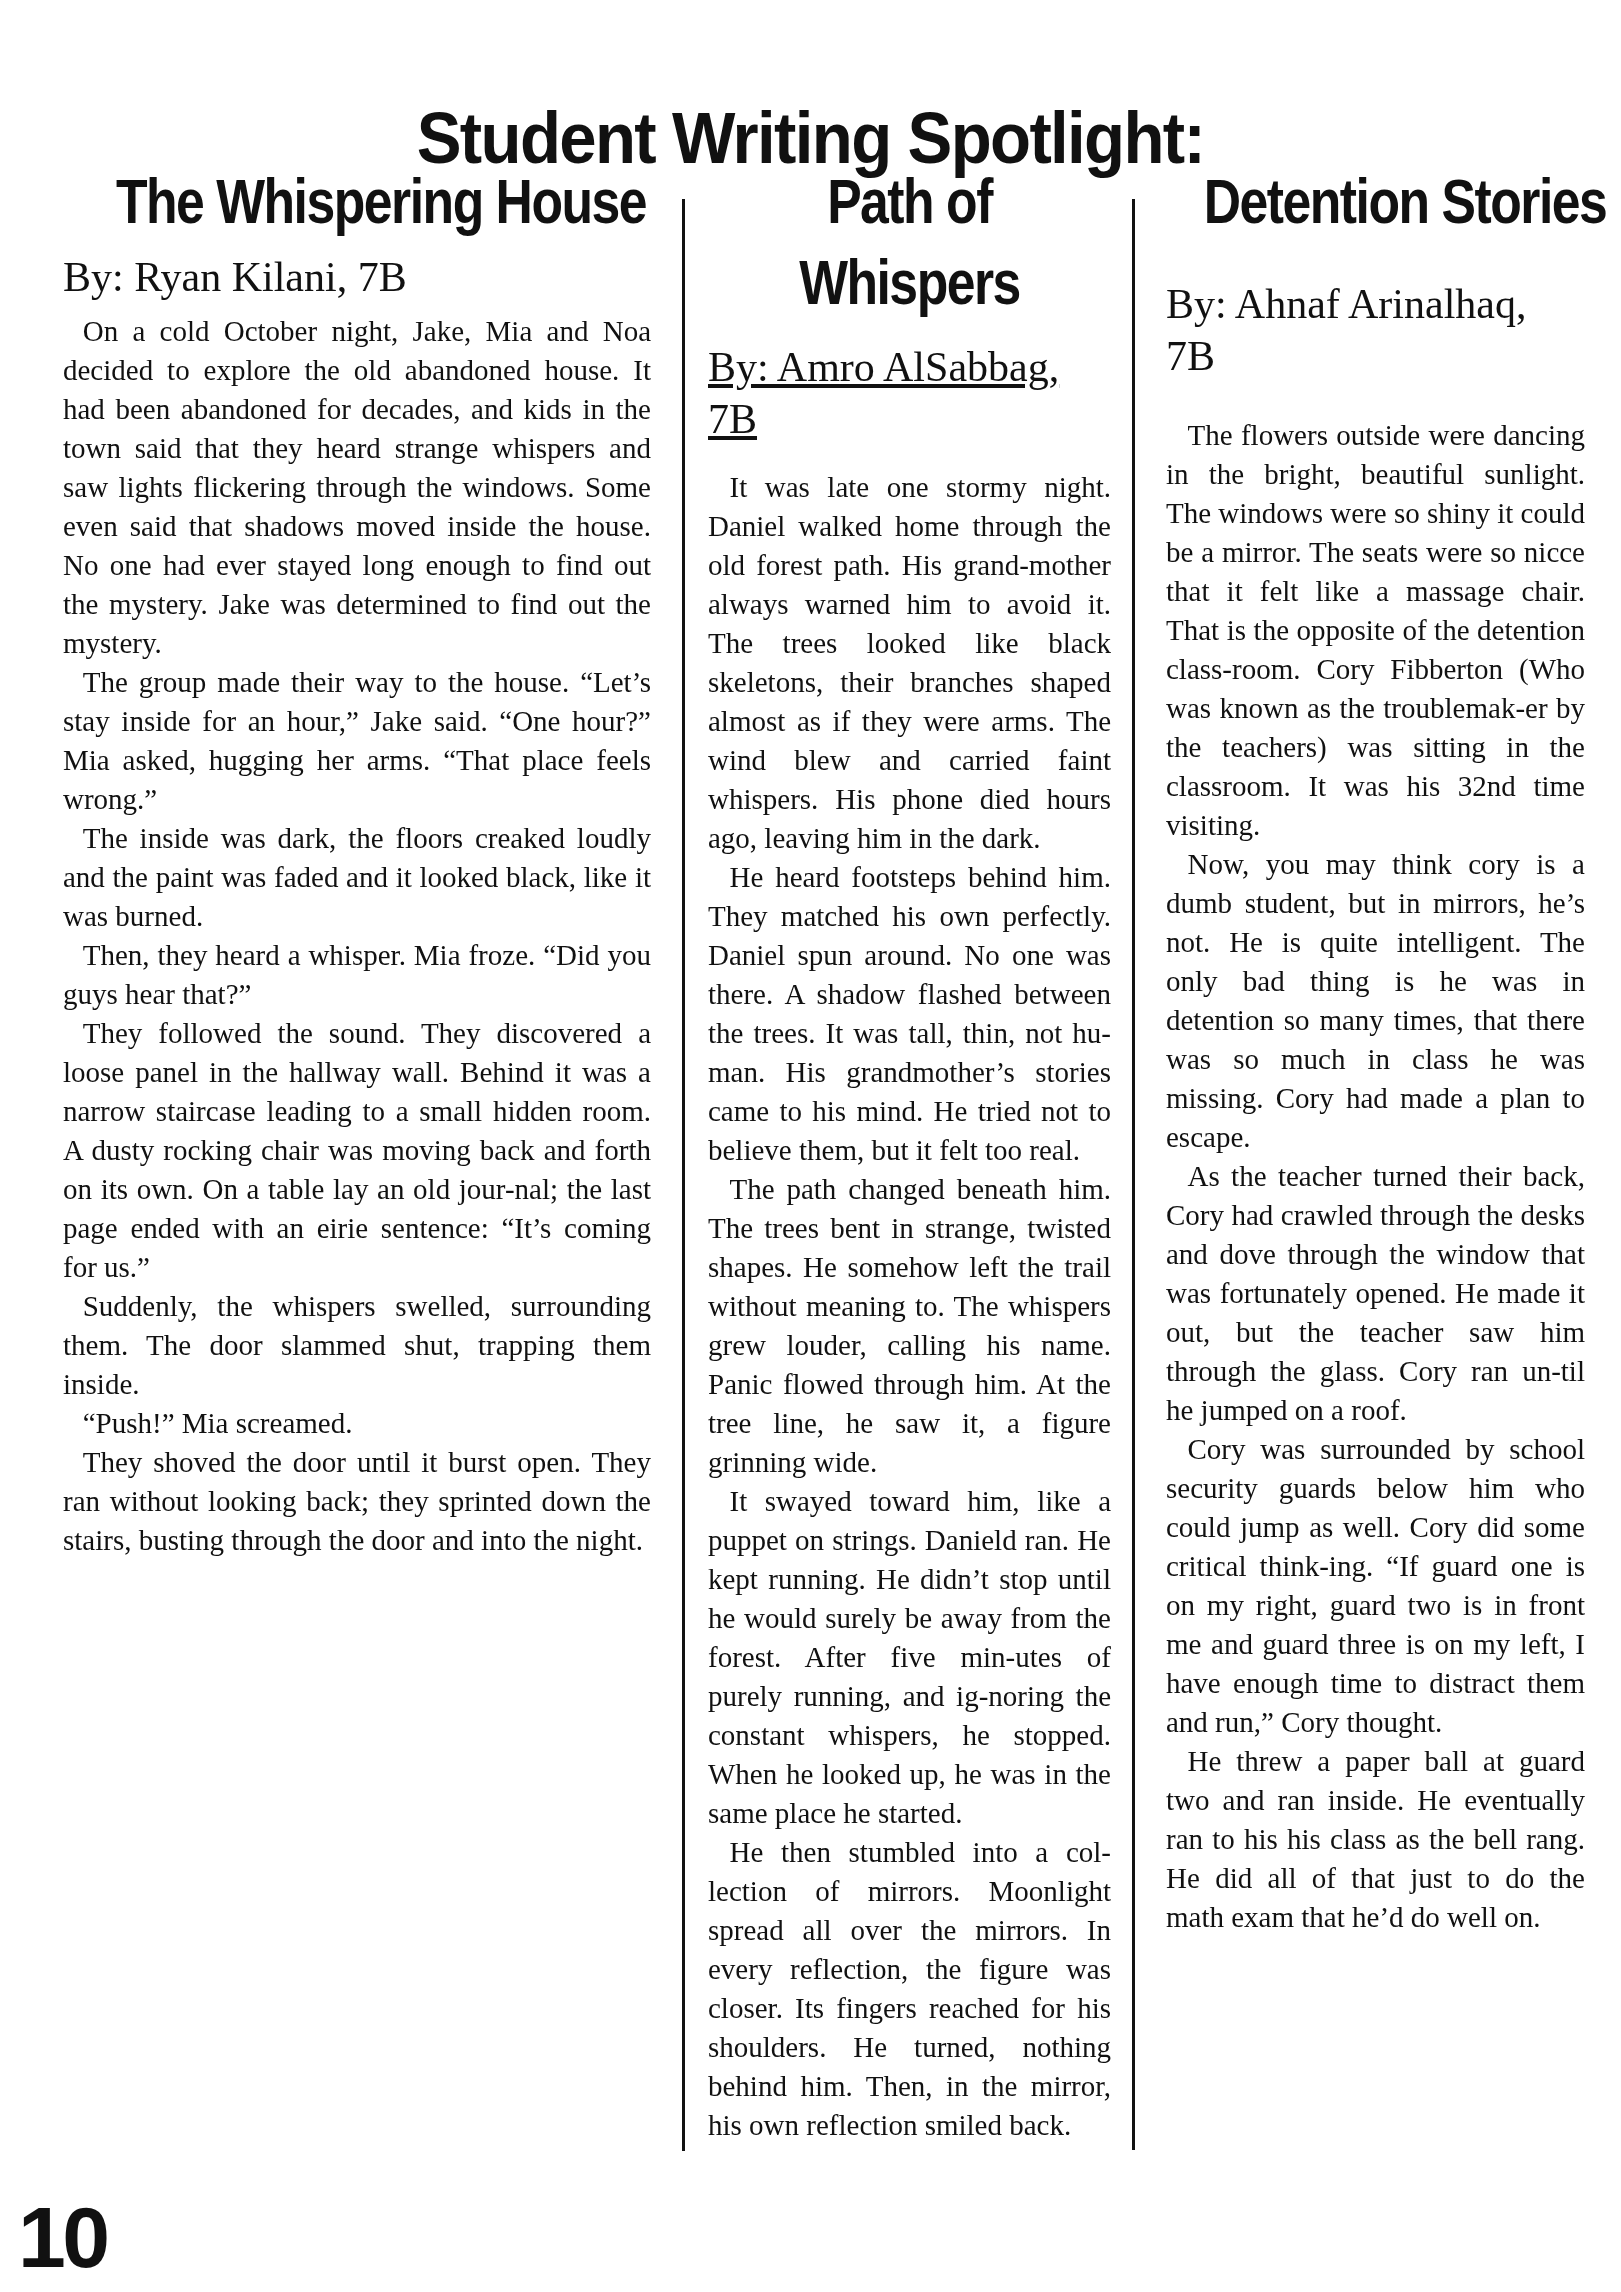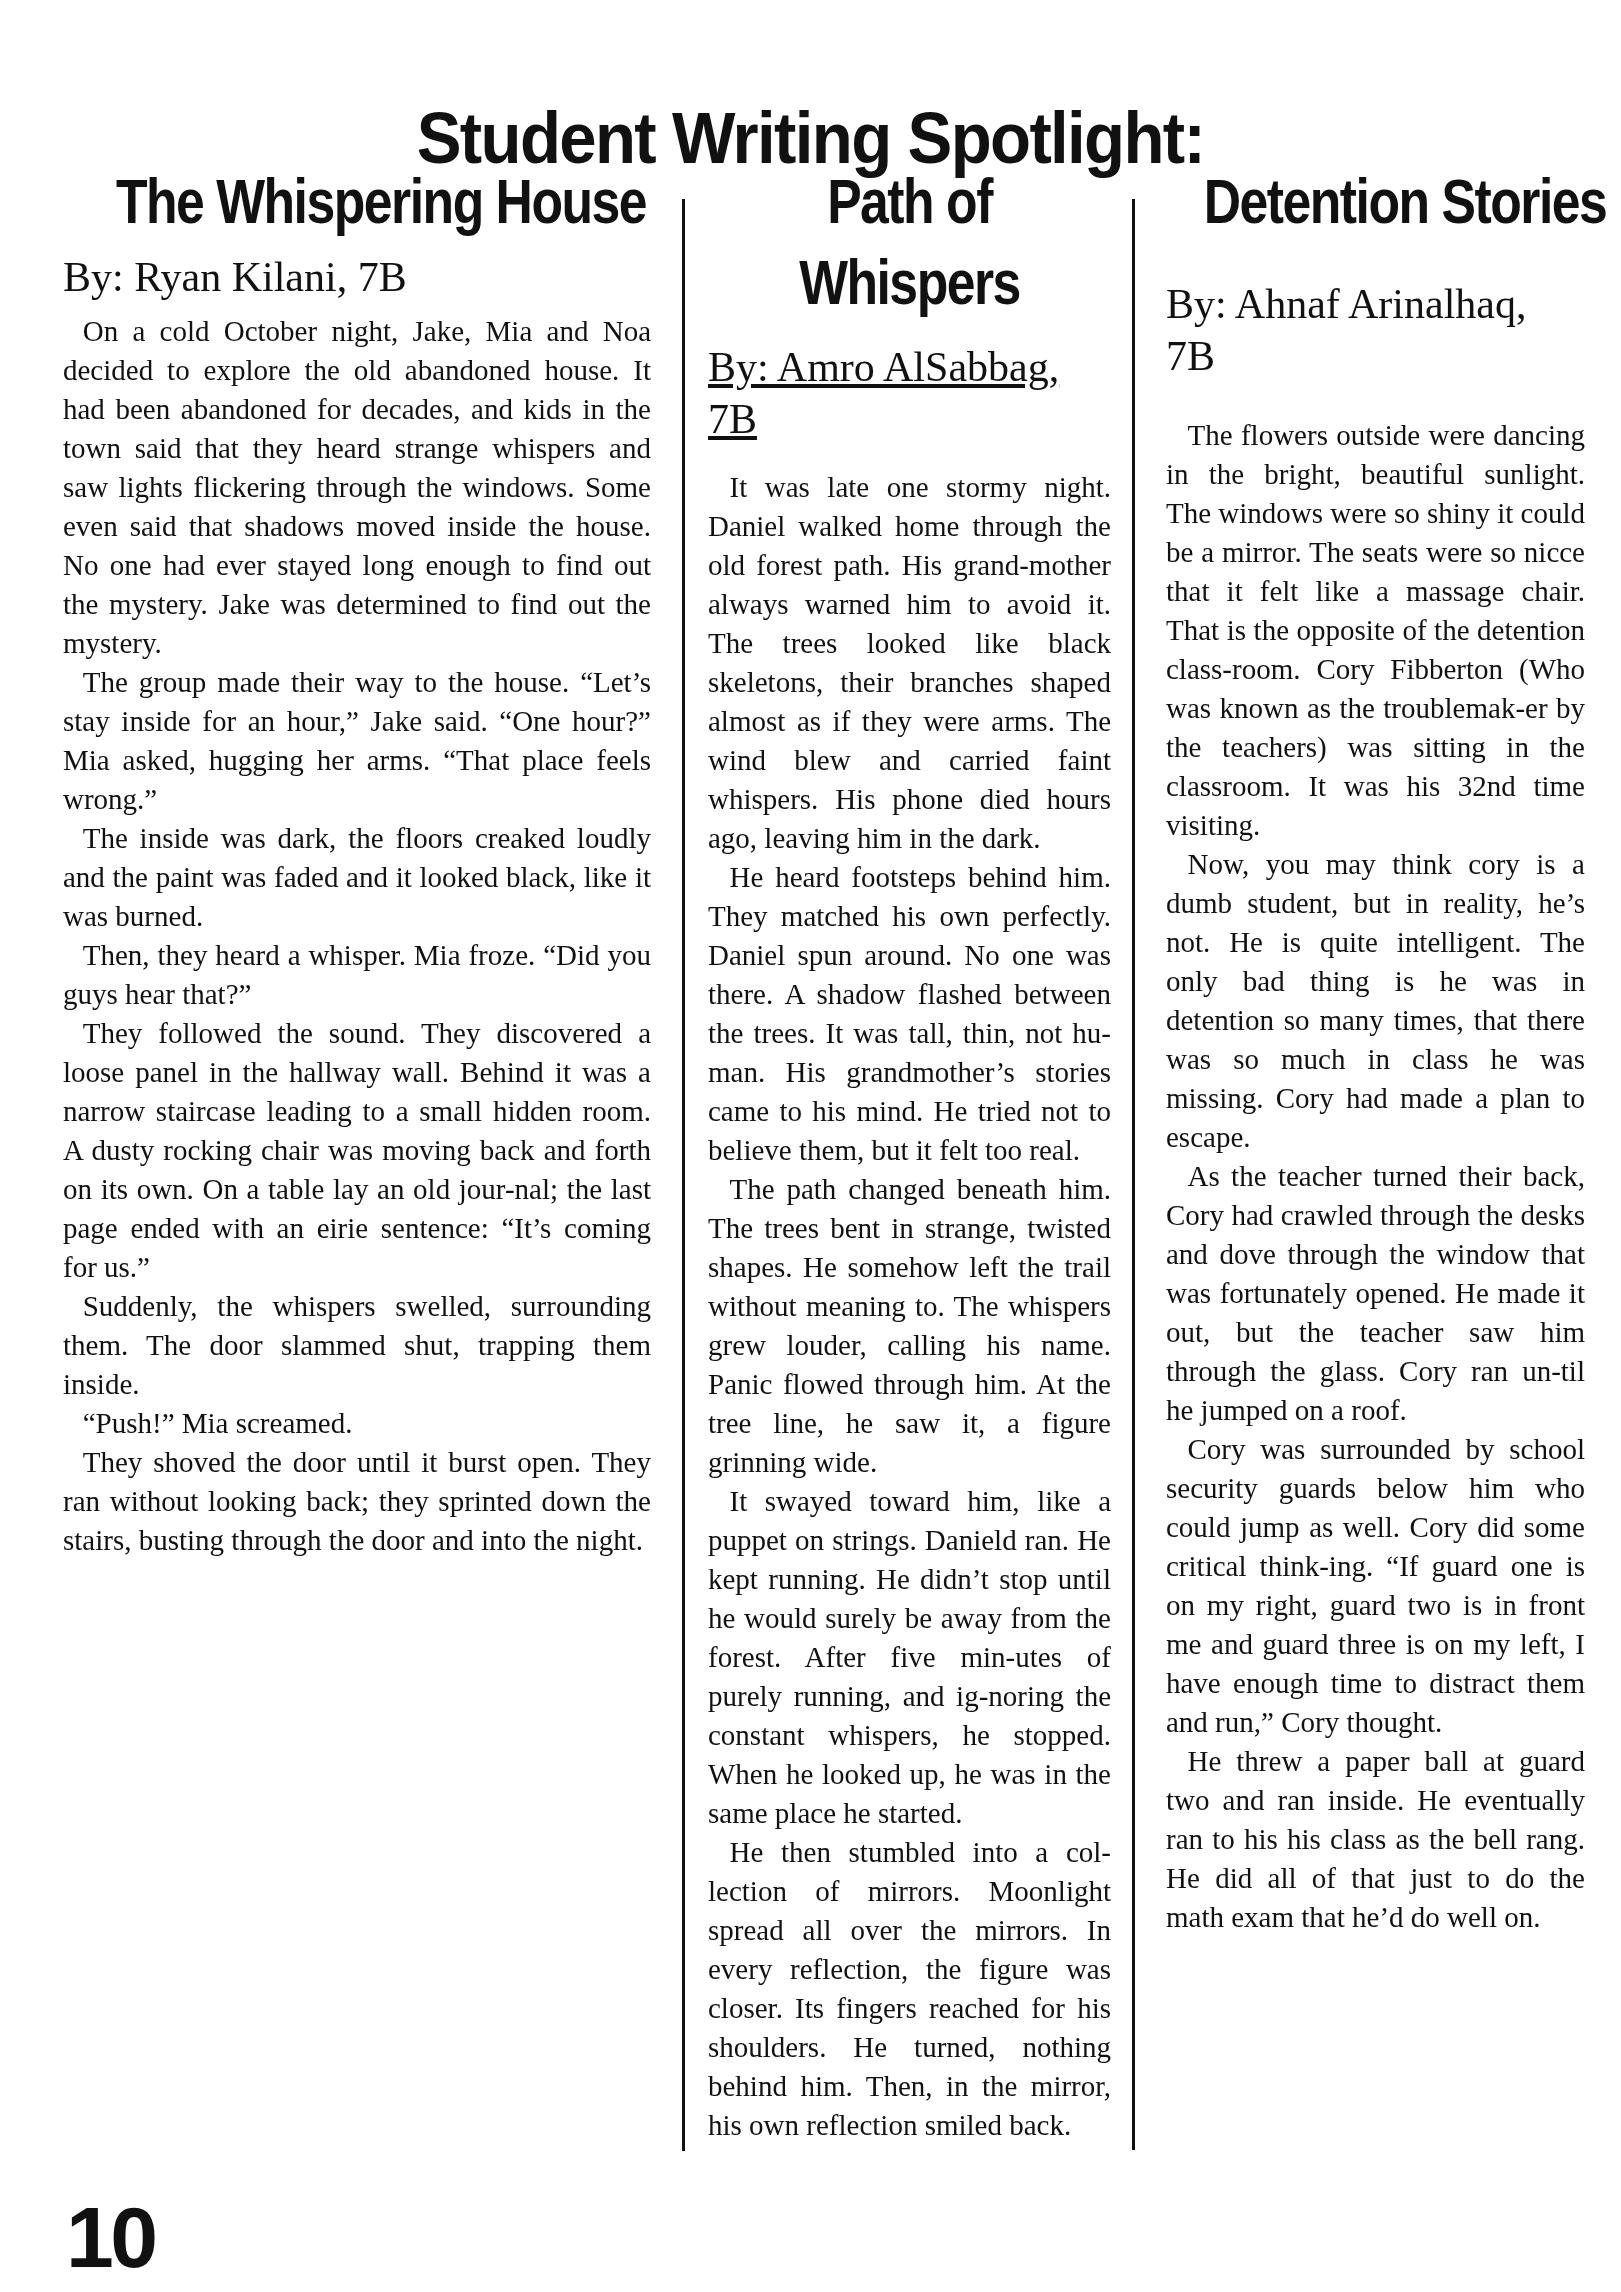--- a/index.html
+++ b/index.html
@@ -31,21 +31,21 @@
       font-family: "Liberation Serif", serif; font-size: 29px; line-height: 39px;
       margin: 0; text-indent: 19.7px; text-align: justify; hyphens: manual;
     }
     .col-2 .story-body p, .col-3 .story-body p { text-indent: 21.5px; }
     .divider { position: absolute; width: 2.7px; background: #111111; }
     .divider-1 { left: 682px; top: 199px; height: 1952px; }
     .divider-2 { left: 1132px; top: 199px; height: 1951px; }
     .page-number {
       position: absolute; left: 18px; top: 2194px;
       font-family: "Liberation Sans", sans-serif; font-weight: 900; font-size: 86px;
-      line-height: 1; letter-spacing: -3.6px; margin-left: 48px;
+      line-height: 1; letter-spacing: -3.6px;
     }
   </style>
 </head>
 <body>
 
 <h1 class="page-title">Student Writing Spotlight:</h1>
 
 <article class="col col-1">
   <h2 class="story-title">The Whispering House</h2>
   <div class="byline">By: Ryan Kilani, 7B</div>
@@ -75,21 +75,21 @@
   </div>
 </article>
 
 <div class="divider divider-2"></div>
 
 <article class="col col-3">
   <h2 class="story-title">Detention Stories</h2>
   <div class="byline">By: Ahnaf Arinalhaq, 7B</div>
   <div class="story-body">
     <p>The flowers outside were dancing in the bright, beautiful sunlight. The windows were so shiny it could be a mirror. The seats were so nicce that it felt like a massage chair. That is the opposite of the detention class-room. Cory Fibberton (Who was known as the troublemak-er by the teachers) was sitting in the classroom. It was his 32nd time visiting.</p>
-    <p>Now, you may think cory is a dumb student, but in reality, he’s not. He is quite intelligent. The only bad thing is he was in detention so many times, that there was so much in class he was missing. Cory had made a plan to escape.</p>
+    <p>Now, you may think cory is a dumb student, but in mirrors, he’s not. He is quite intelligent. The only bad thing is he was in detention so many times, that there was so much in class he was missing. Cory had made a plan to escape.</p>
     <p>As the teacher turned their back, Cory had crawled through the desks and dove through the window that was fortunately opened. He made it out, but the teacher saw him through the glass. Cory ran un-til he jumped on a roof.</p>
     <p>Cory was surrounded by school security guards below him who could jump as well. Cory did some critical think-ing. “If guard one is on my right, guard two is in front me and guard three is on my left, I have enough time to distract them and run,” Cory thought.</p>
     <p>He threw a paper ball at guard two and ran inside. He eventually ran to his his class as the bell rang. He did all of that just to do the math exam that he’d do well on.</p>
   </div>
 </article>
 
 <div class="page-number">10</div>
 
 
 </body></html>

